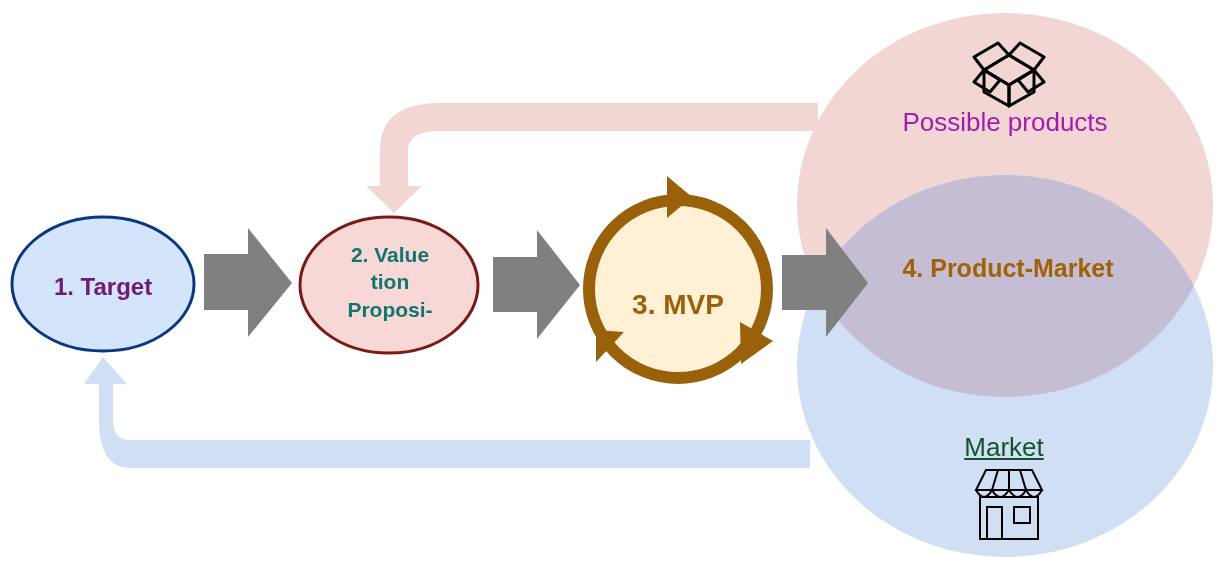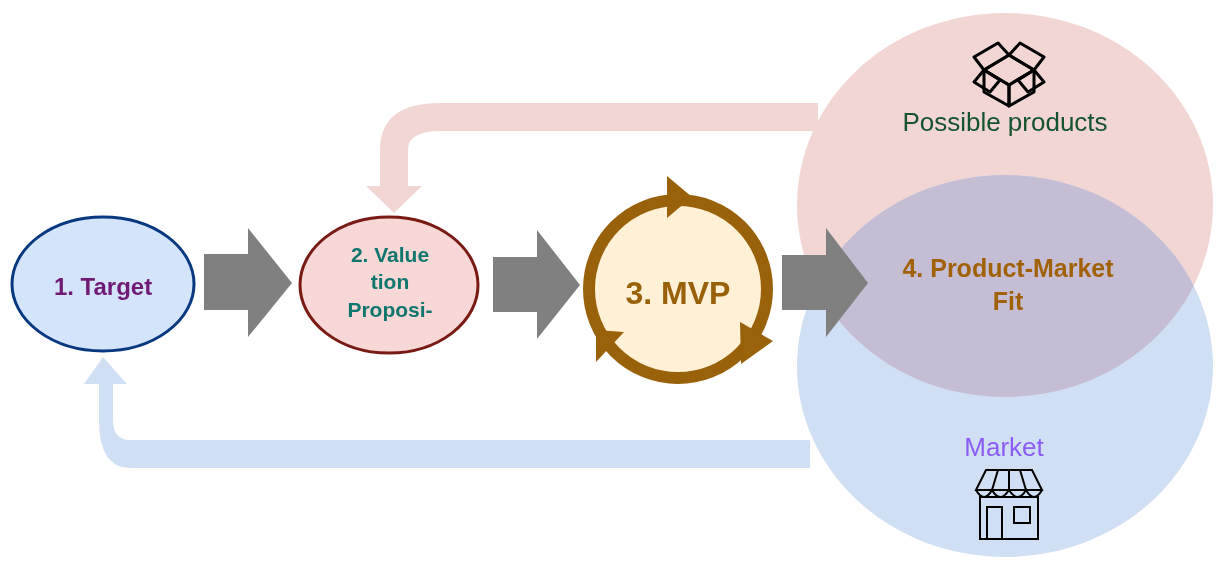--- a/index.html
+++ b/index.html
@@ -5,24 +5,24 @@
   html, body { margin: 0; padding: 0; background: #ffffff; }
   body { width: 1227px; height: 567px; position: relative; overflow: hidden;
          font-family: "Liberation Sans", sans-serif; }
   svg { position: absolute; left: 0; top: 0; }
   .lbl { position: absolute; text-align: center; font-weight: bold;
          font-family: "Liberation Sans", sans-serif; line-height: 1.25; }
   .plain { position: absolute; text-align: center;
            font-family: "Liberation Sans", sans-serif; }
   #lbl-target { left: 22px; top: 272px; width: 162px; font-size: 24px; color: #701a75; }
   #lbl-value { left: 310px; top: 241px; width: 160px; font-size: 21px; color: #0f766e; line-height: 1.3; }
-  #lbl-mvp { left: 610px; top: 273px; width: 136px; font-size: 32px; color: #98610a; }
+  #lbl-mvp { left: 610px; top: 287px; width: 136px; font-size: 28px; color: #98610a; }
   #lbl-pmf { left: 860px; top: 252px; width: 296px; font-size: 25px; color: #a16207; line-height: 1.3; }
-  #lbl-products { left: 860px; top: 107px; width: 290px; font-size: 26px; color: #14532d; }
-  #lbl-market { left: 900px; top: 432px; width: 208px; font-size: 26px; color: #8b5cf6; }
+  #lbl-products { left: 860px; top: 107px; width: 290px; font-size: 26px; color: #a21caf; }
+  #lbl-market { left: 900px; top: 432px; width: 208px; font-size: 26px; color: #14532d; text-decoration: underline; }
 </style>
 </head>
 <body>
 
 <svg width="1227" height="567" viewBox="0 0 1227 567">
 
   <ellipse cx="1005" cy="205" rx="208" ry="192" fill="#f2d6d4"></ellipse>
   <ellipse cx="1005" cy="366" rx="208" ry="191" fill="#d0dff3"></ellipse>
   <clipPath id="clipTop">
       <ellipse cx="1005" cy="205" rx="208" ry="192"></ellipse>
@@ -79,17 +79,16 @@
   <div>tion</div>
   <div>Proposi-</div>
 </div>
 
 <div class="lbl" id="lbl-mvp">
   <div>3. MVP</div>
 </div>
 
 <div class="lbl" id="lbl-pmf">
   <div>4. Product-Market</div>
-  <div>Fit</div>
 </div>
 
 <div class="plain" id="lbl-products">Possible products</div>
 <div class="plain" id="lbl-market">Market</div>
 
 </body></html>

